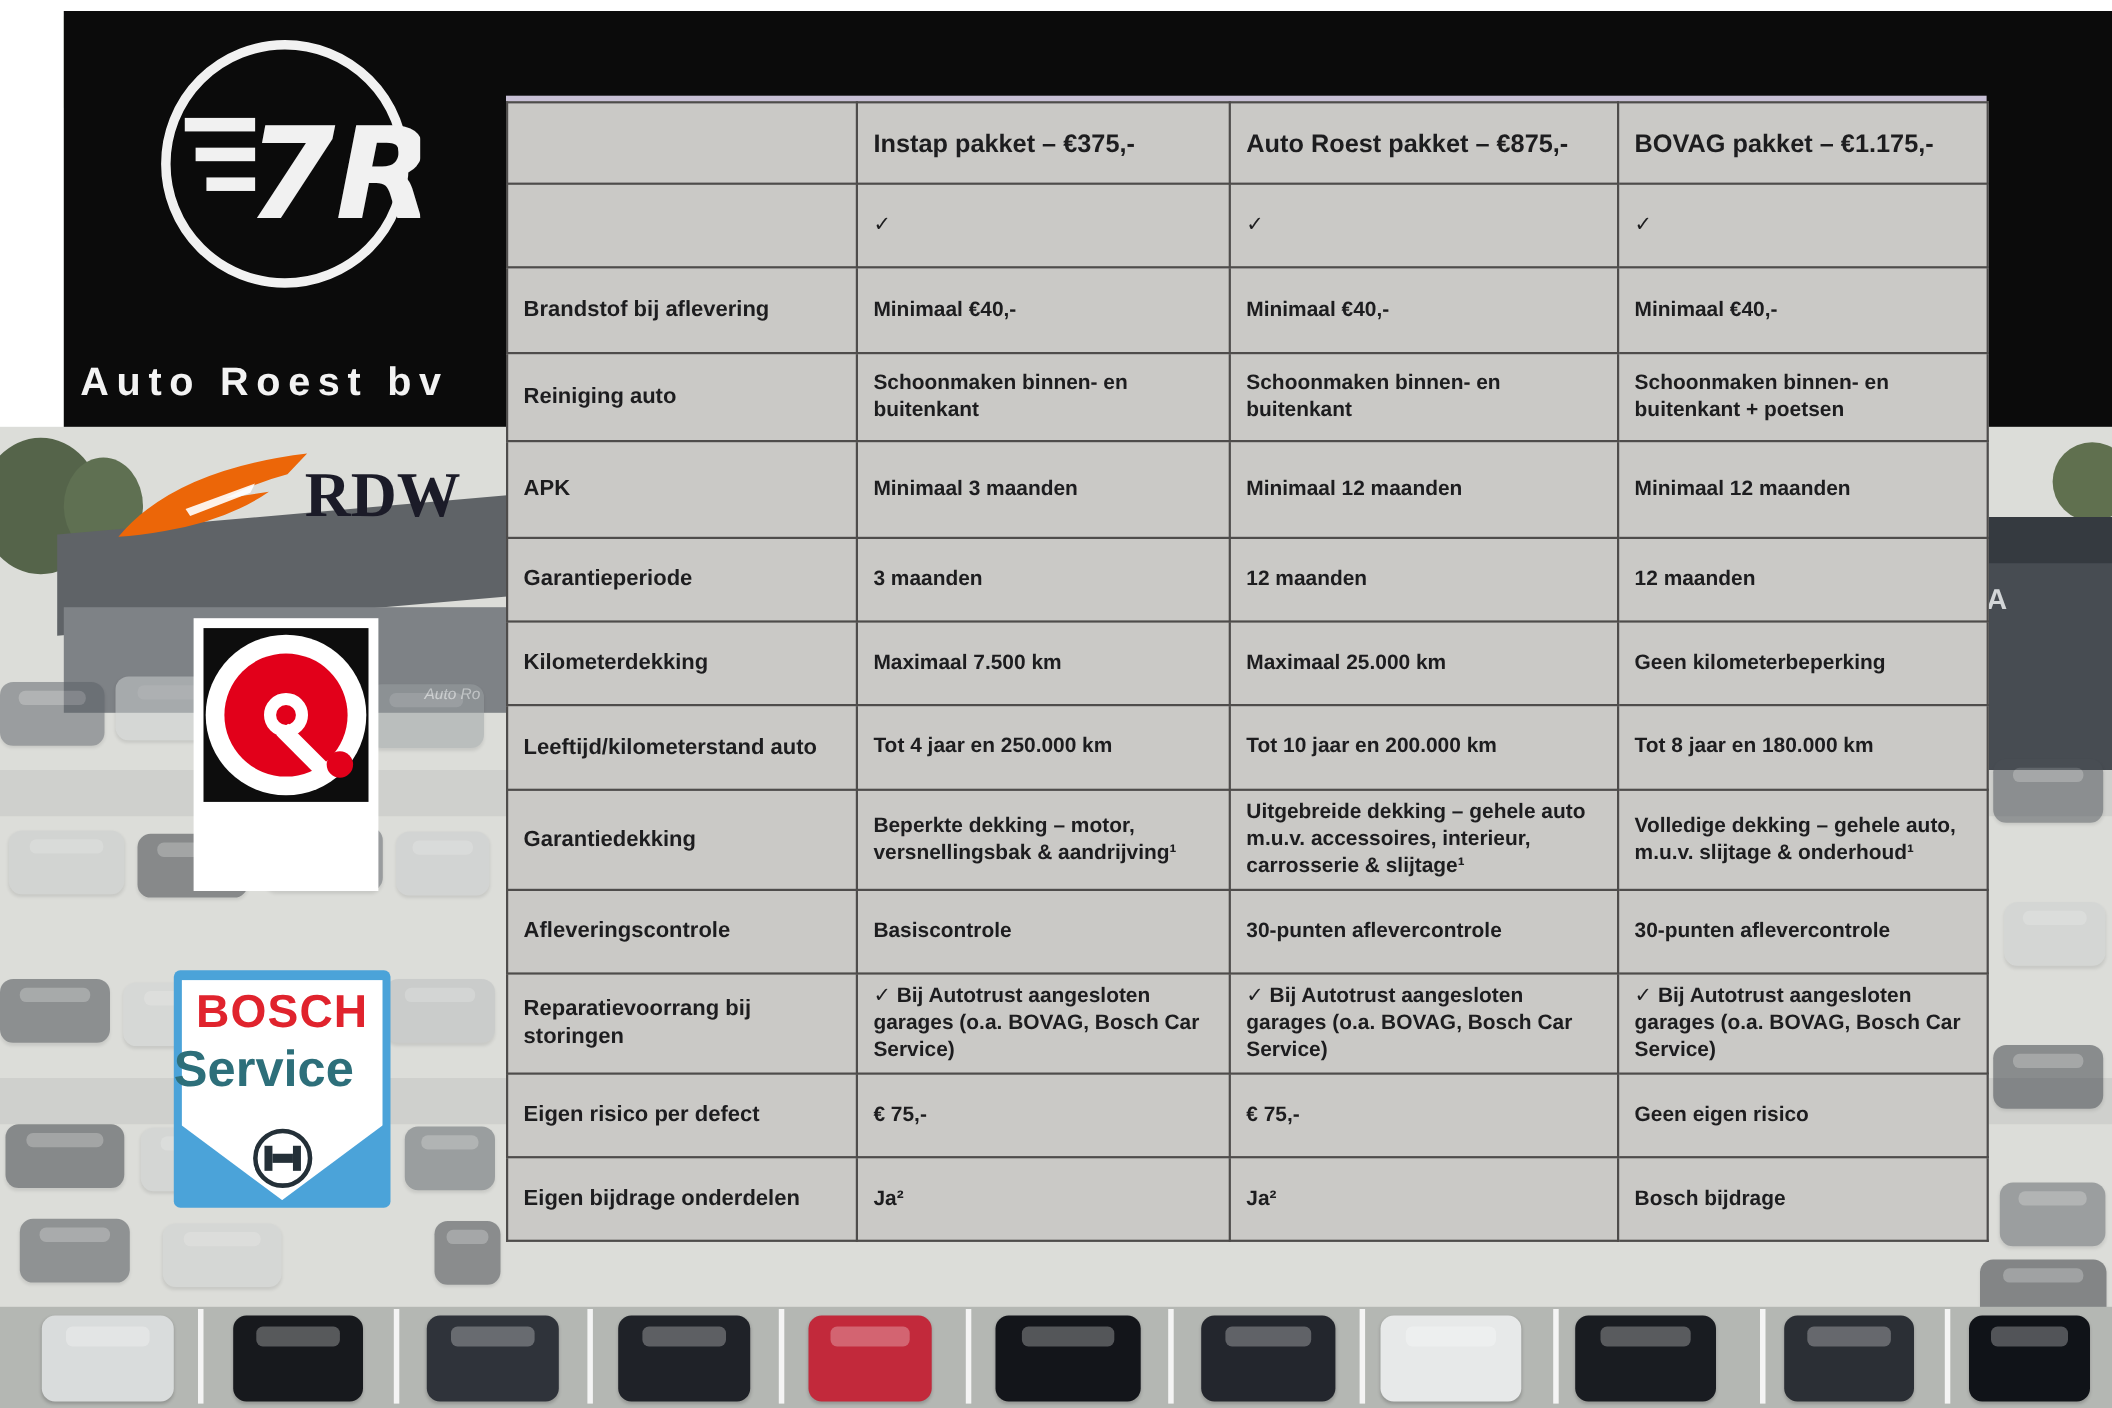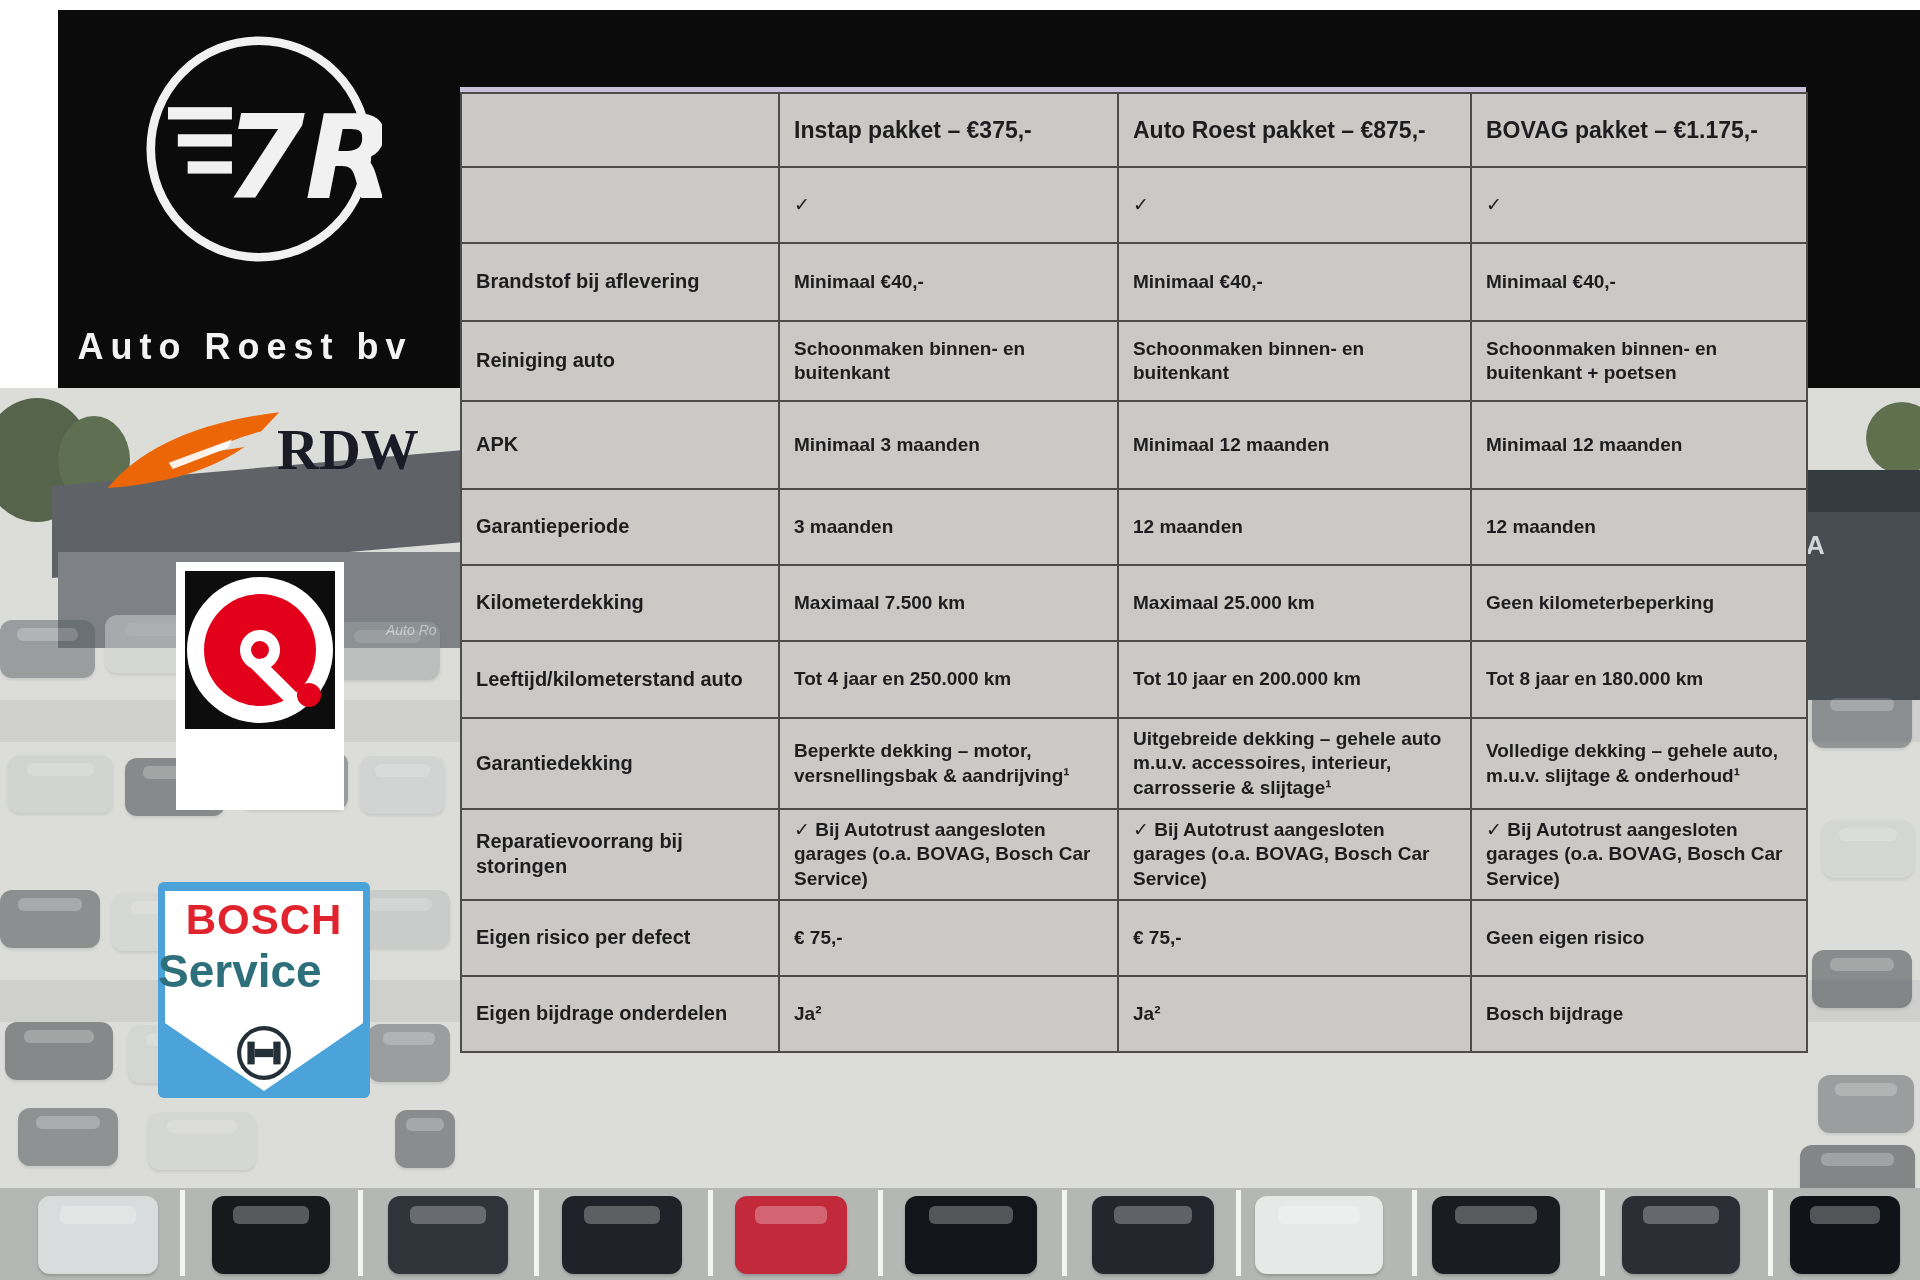--- a/index.html
+++ b/index.html
@@ -28,41 +28,41 @@
               background:rgba(255,255,255,.28);border-radius:6px;}
   .bottom-strip{position:absolute;left:0;top:1188px;width:1920px;height:92px;background:#b4b7b3;}
   .lane{position:absolute;width:5px;height:86px;top:1190px;background:rgba(255,255,255,.85);}
   
   .margin-top{position:absolute;left:0;top:0;width:1920px;height:10px;background:#fff;z-index:1;}
   .margin-left{position:absolute;left:0;top:0;width:58px;height:388px;background:#fff;z-index:1;}
   .black-band{position:absolute;left:58px;top:10px;width:1862px;height:378px;background:var(--band);z-index:1;}
   
   .dealer-logo{position:absolute;left:58px;top:10px;width:402px;height:378px;z-index:2;}
   .dealer-mark{position:absolute;left:78px;top:16px;}
-  .dealer-name{position:absolute;left:12px;top:316px;width:350px;text-align:center;color:#f3f3f3;
+  .dealer-name{position:absolute;left:0;top:316px;width:350px;text-align:right;color:#f3f3f3;
                font-size:36px;font-weight:bold;letter-spacing:7px;}
   
   .rdw{position:absolute;left:105px;top:408px;width:310px;height:108px;z-index:2;}
   .rdw-label{position:absolute;left:172px;top:8px;font-family:"Liberation Serif","DejaVu Serif",serif;
              font-weight:bold;font-size:58px;color:#1b1b28;}
   
   .bovag{position:absolute;left:176px;top:562px;width:168px;height:248px;background:#fff;z-index:2;
          box-sizing:border-box;padding:9px;}
   .bovag-emblem{position:relative;width:150px;height:158px;background:#0d0d0d;}
   .bovag-circle{position:absolute;left:2px;top:6px;width:146px;height:146px;border-radius:50%;background:#fff;}
   .bovag-disc{position:absolute;left:19px;top:23px;width:112px;height:112px;border-radius:50%;background:var(--bovag-red);}
   .bovag-donut{position:absolute;left:55px;top:59px;width:40px;height:40px;box-sizing:border-box;
                border:11px solid #fff;border-radius:50%;}
   .bovag-arm{position:absolute;left:84px;top:84px;width:15px;height:56px;background:#fff;transform:rotate(-45deg);}
   .bovag-tip{position:absolute;left:112px;top:112px;width:24px;height:24px;border-radius:50%;background:var(--bovag-red);}
   .bovag-band{height:72px;background:var(--bovag-yellow);display:flex;align-items:center;justify-content:center;}
   .bovag-band span{font-size:41px;font-weight:900;color:#111;transform:scaleY(1.12);letter-spacing:0px;}
   
-  .bosch{position:absolute;left:158px;top:882px;width:212px;height:216px;background:var(--bosch-blue);
-         border-radius:6px;z-index:2;}
+  .bosch{position:absolute;left:158px;top:882px;width:187px;height:216px;background:var(--bosch-blue);
+         border-radius:6px;z-index:2;padding-left:10px;}
   .bosch-inner{position:absolute;left:7px;top:9px;right:7px;bottom:7px;background:#fff;
                clip-path:polygon(0 0,100% 0,100% 66%,50% 100%,0 66%);}
   .bosch-word1{position:absolute;left:0;top:14px;width:100%;text-align:center;
                font-size:42px;font-weight:800;letter-spacing:1px;color:var(--bosch-red);}
   .bosch-word2{position:absolute;left:0;top:62px;width:100%;text-align:left;
                font-size:46px;font-weight:bold;color:var(--bosch-teal);}
   .bosch-symbol{position:absolute;left:50%;top:142px;transform:translateX(-50%);}
   
   .lavender{position:absolute;left:460px;top:87px;width:1346px;height:6px;background:var(--accent-top);z-index:2;}
   .pakket-table{position:absolute;left:460px;top:92px;width:1346px;border-collapse:collapse;
@@ -250,20 +250,26 @@
           <td>Tot 4 jaar en 250.000 km</td>
           <td>Tot 10 jaar en 200.000 km</td>
           <td>Tot 8 jaar en 180.000 km</td>
         </tr>
         <tr style="height: 91px;">
           <td class="label">Garantiedekking</td>
           <td>Beperkte dekking – motor, versnellingsbak &amp; aandrijving¹</td>
           <td>Uitgebreide dekking – gehele auto m.u.v. accessoires, interieur, carrosserie &amp; slijtage¹</td>
           <td>Volledige dekking – gehele auto, m.u.v. slijtage &amp; onderhoud¹</td>
         </tr>
+        <tr style="height: 76px;">
+          <td class="label">Afleveringscontrole</td>
+          <td>Basiscontrole</td>
+          <td>30-punten aflevercontrole</td>
+          <td>30-punten aflevercontrole</td>
+        </tr>
         <tr style="height: 90px;">
           <td class="label">Reparatievoorrang bij storingen</td>
           <td>✓ Bij Autotrust aangesloten garages (o.a. BOVAG, Bosch Car Service)</td>
           <td>✓ Bij Autotrust aangesloten garages (o.a. BOVAG, Bosch Car Service)</td>
           <td>✓ Bij Autotrust aangesloten garages (o.a. BOVAG, Bosch Car Service)</td>
         </tr>
         <tr style="height: 76px;">
           <td class="label">Eigen risico per defect</td>
           <td>€ 75,-</td>
           <td>€ 75,-</td>

